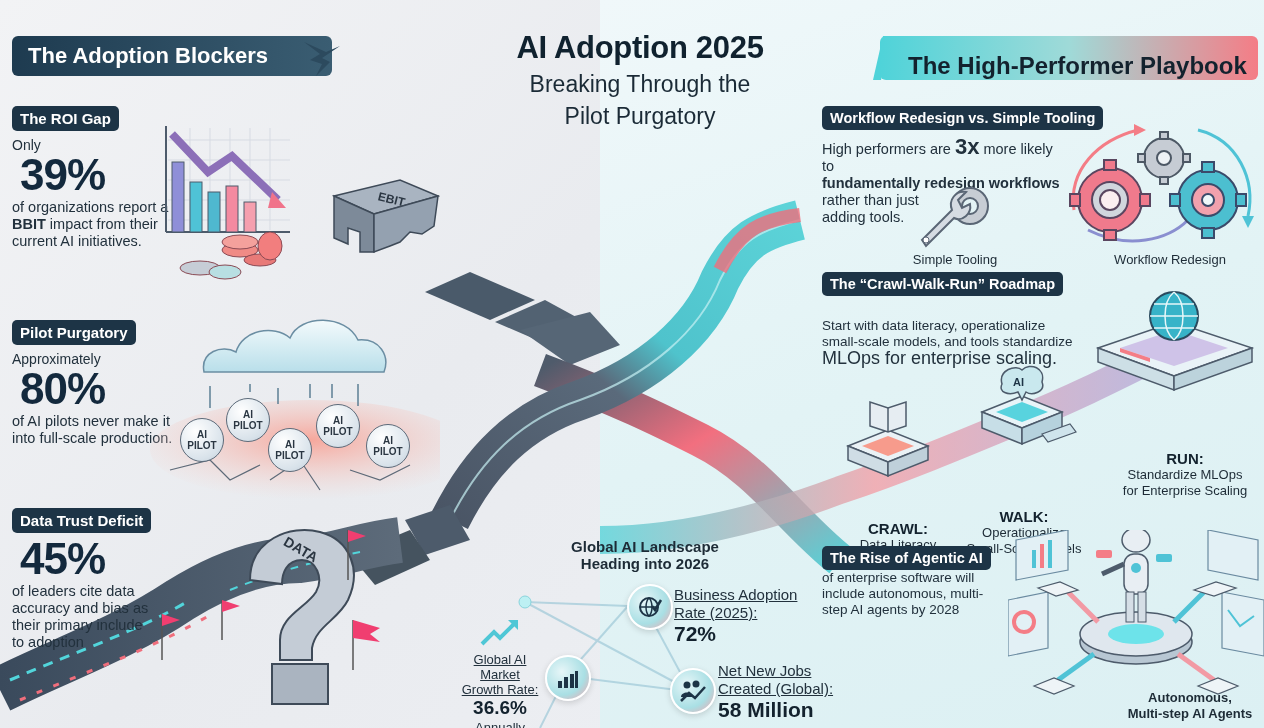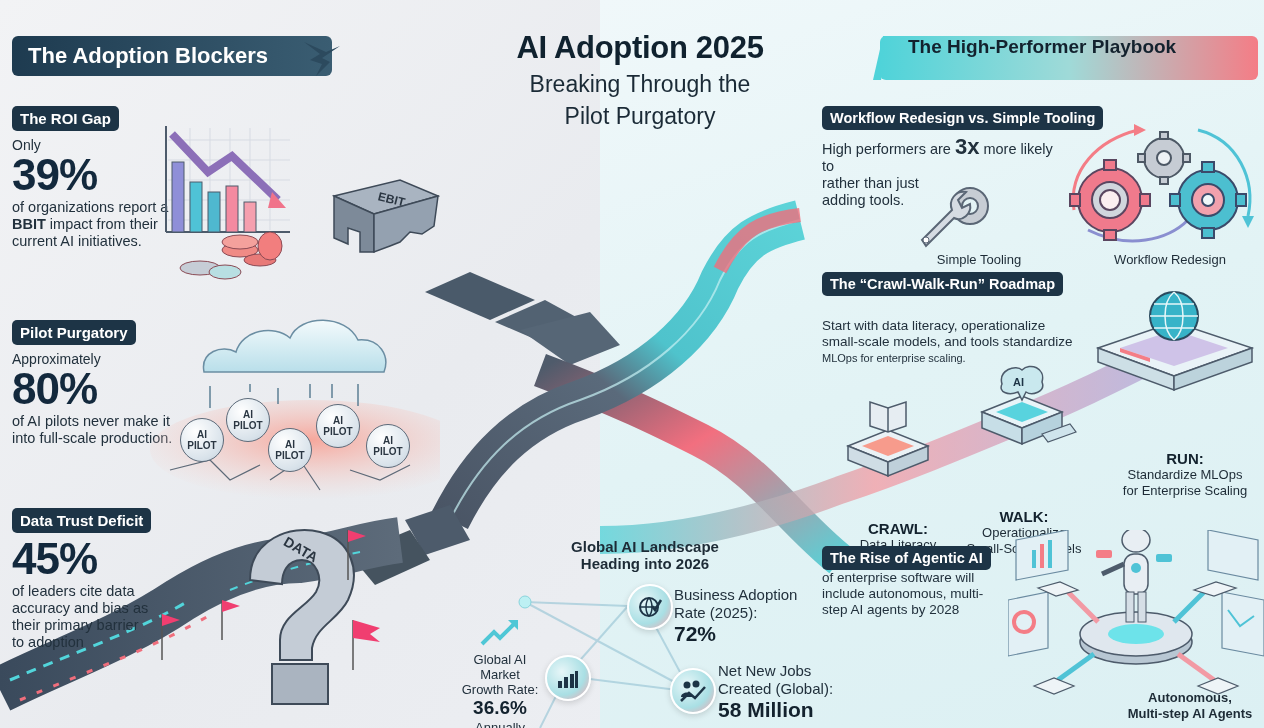--- a/index.html
+++ b/index.html
@@ -27,35 +27,35 @@
     border-radius: 6px; color: #fff; font-weight: 700; font-size: 22px;
     display: flex; align-items: center; padding-left: 16px;
   }
   .crack-deco { left: 300px; top: 38px; width: 44px; height: 40px; }
   .title-wrap { left: 440px; top: 30px; width: 400px; text-align: center; }
   .title-main { font-size: 31px; font-weight: 700; color: #10222f; letter-spacing: -0.3px; }
   .title-sub { font-size: 23px; color: #1a2a36; line-height: 28px; margin-top: 4px; }
   .playbook-header {
     left: 880px; top: 36px; width: 378px; height: 44px;
     background: linear-gradient(90deg, #4fd3d9 0%, #9fdad8 50%, #f47d86 100%);
-    border-radius: 6px; color: #13222e; font-weight: 700; font-size: 19px;
-    display: flex; align-items: flex-start; padding-left: 28px;
+    border-radius: 6px; color: #13222e; font-weight: 700; font-size: 24px;
+    display: flex; align-items: flex-end; padding-left: 28px;
   }
   .playbook-stripes { left: 873px; top: 36px; width: 30px; height: 44px; }
   .pill {
     background: #1d3446; color: #fff; font-weight: 700; border-radius: 5px;
     padding: 4px 8px; font-size: 15px; display: inline-block; white-space: nowrap;
   }
   .lead { font-size: 14px; color: #22313d; }
-  .big-pct { font-size: 44px; font-weight: 700; color: #13293d; line-height: 44px; letter-spacing: -1px; }
+  .big-pct { font-size: 44px; font-weight: 700; color: #13293d; line-height: 44px; letter-spacing: -1px; margin-left: 8px; }
   .desc { font-size: 14.5px; color: #22313d; line-height: 17px; }
   .desc b { font-weight: 700; }
   .small-caption { font-size: 13px; color: #1d2b36; text-align: center; line-height: 16px; }
   .stage-title { font-weight: 700; font-size: 15px; color: #13222e; margin-top: 36px; }
-  .stat-label { font-size: 15px; color: #22313d; line-height: 18px; }
+  .stat-label { font-size: 15px; color: #22313d; line-height: 18px; text-decoration: underline; }
   .stat-value { font-size: 21px; font-weight: 700; color: #13222e; }
   .node-circle {
     width: 46px; height: 46px; border-radius: 50%;
     background: radial-gradient(circle at 35% 35%, #e7f6f8, #a9dfe4 60%, #f4a3ab 100%);
     border: 2px solid #fff; box-shadow: 0 2px 6px rgba(0,0,0,0.15);
     display: flex; align-items: center; justify-content: center;
   }
 </style>
 </head>
 <body>
@@ -251,21 +251,21 @@
     <span>AI</span>
     <span>PILOT</span>
   </div>
 </div>
 
 <div class="abs" style="left:12px;top:508px;">
   <span class="pill">Data Trust Deficit</span>
   <div class="big-pct" style="margin-top:4px">45%</div>
   <div class="desc" style="margin-top:2px">of leaders cite data</div>
   <div class="desc">accuracy and bias as</div>
-  <div class="desc">their primary barrier</div>
+  <div class="desc">their primary include</div>
   <div class="desc">to adoption</div>
 </div>
 
 <svg class="abs" style="left:220px;top:520px" width="160" height="200" viewBox="0 0 160 200">
   <path d="M30,60 C30,20 70,4 100,12 C130,20 142,50 128,80 C118,100 96,106 92,128 L92,140 L60,140 L60,120 C60,96 86,88 96,72 C104,58 96,40 82,40 C66,40 62,54 62,64 Z" fill="#c4ccd6" stroke="#3e4a58" stroke-width="2"></path>
   <rect x="52" y="144" width="56" height="40" fill="#aab4c0" stroke="#3e4a58" stroke-width="2"></rect>
   <text x="62" y="34" font-family="Liberation Sans, sans-serif" font-size="14" font-weight="700" fill="#2b3642" transform="rotate(30 80 30)">DATA</text>
 </svg>
 
 <svg class="abs" style="left:150px;top:520px" width="250" height="180" viewBox="0 0 250 180">
@@ -333,33 +333,34 @@
   <div class="stat-value">58 Million</div>
 </div>
 
 <div class="abs" style="left:822px;top:106px;">
   <span class="pill" style="font-size:14.5px">Workflow Redesign vs. Simple Tooling</span>
 </div>
 <div class="abs" style="left:822px;top:138px;width:240px">
   <div class="desc">
     <span>High performers are </span><b style="font-size:22px">3x</b><span> more likely to</span>
   </div>
+  <div class="desc" style="font-weight:700">fundamentally redesign workflows</div>
   <div class="desc">rather than just</div>
   <div class="desc">adding tools.</div>
 </div>
 
 <svg class="abs" style="left:912px;top:178px" width="90" height="70" viewBox="0 0 90 70">
   <g transform="translate(58,28)">
     <circle r="18" fill="#c7cdd4" stroke="#5a6675" stroke-width="2"></circle>
     <circle r="8" fill="#e3f3f5" stroke="#5a6675" stroke-width="2"></circle>
   </g>
   <path d="M10,62 L40,32 C36,22 44,12 54,14 L46,22 L50,30 L58,26 C60,36 50,44 42,40 L14,68 Z" fill="#d5dbe2" stroke="#5a6675" stroke-width="2"></path>
   <circle cx="14" cy="62" r="3" fill="#fff" stroke="#5a6675"></circle>
 </svg>
-<div class="abs small-caption" style="left:924px;top:252px;width:110px;font-size:13px">Simple Tooling</div>
+<div class="abs small-caption" style="left:900px;top:252px;width:110px;font-size:13px">Simple Tooling</div>
 
 <svg class="abs" style="left:1068px;top:120px" width="190" height="140" viewBox="0 0 190 140">
   <path d="M6,90 C0,50 30,20 70,10" stroke="#f47d86" stroke-width="3" fill="none"></path>
   <polygon points="66,4 78,10 66,16" fill="#f47d86"></polygon>
   <path d="M20,110 C60,130 100,120 120,100" stroke="#8a8fd0" stroke-width="3" fill="none"></path>
   <path d="M130,10 C170,20 188,60 180,96" stroke="#4fc3d6" stroke-width="3" fill="none"></path>
   <polygon points="174,96 186,96 180,108" fill="#4fc3d6"></polygon>
 
   <g transform="translate(42,80)">
     <circle r="32" fill="#f07a8c" stroke="#5a4660" stroke-width="2"></circle>
@@ -397,21 +398,21 @@
   </g>
 </svg>
 <div class="abs small-caption" style="left:1100px;top:252px;width:140px;font-size:13px">Workflow Redesign</div>
 
 <div class="abs" style="left:822px;top:272px;">
   <span class="pill" style="font-size:14.5px">The “Crawl-Walk-Run” Roadmap</span>
 </div>
 <div class="abs" style="left:822px;top:318px;width:270px">
   <div class="desc" style="font-size:13.5px;line-height:16px">Start with data literacy, operationalize</div>
   <div class="desc" style="font-size:13.5px;line-height:16px">small-scale models, and tools standardize</div>
-  <div class="desc" style="font-size:11px;line-height:16px">MLOps for enterprise scaling.</div>
+  <div class="desc" style="font-size:18px;line-height:16px">MLOps for enterprise scaling.</div>
 </div>
 
 <svg class="abs" style="left:840px;top:392px" width="96" height="90" viewBox="0 0 96 90">
   <polygon points="8,54 48,38 88,54 48,70" fill="#eaf2f6" stroke="#4d5b6b" stroke-width="1.5"></polygon>
   <polygon points="8,54 48,70 48,84 8,68" fill="#cfdde5" stroke="#4d5b6b" stroke-width="1.5"></polygon>
   <polygon points="48,70 88,54 88,68 48,84" fill="#bfd0da" stroke="#4d5b6b" stroke-width="1.5"></polygon>
   <polygon points="22,54 48,44 74,54 48,64" fill="#f79b8c"></polygon>
   <path d="M30,34 L48,40 L66,34 L66,10 L48,16 L30,10 Z" fill="#e6edf2" stroke="#4d5b6b" stroke-width="1.5"></path>
   <line x1="48" y1="16" x2="48" y2="40" stroke="#4d5b6b" stroke-width="1.5"></line>
 </svg>

